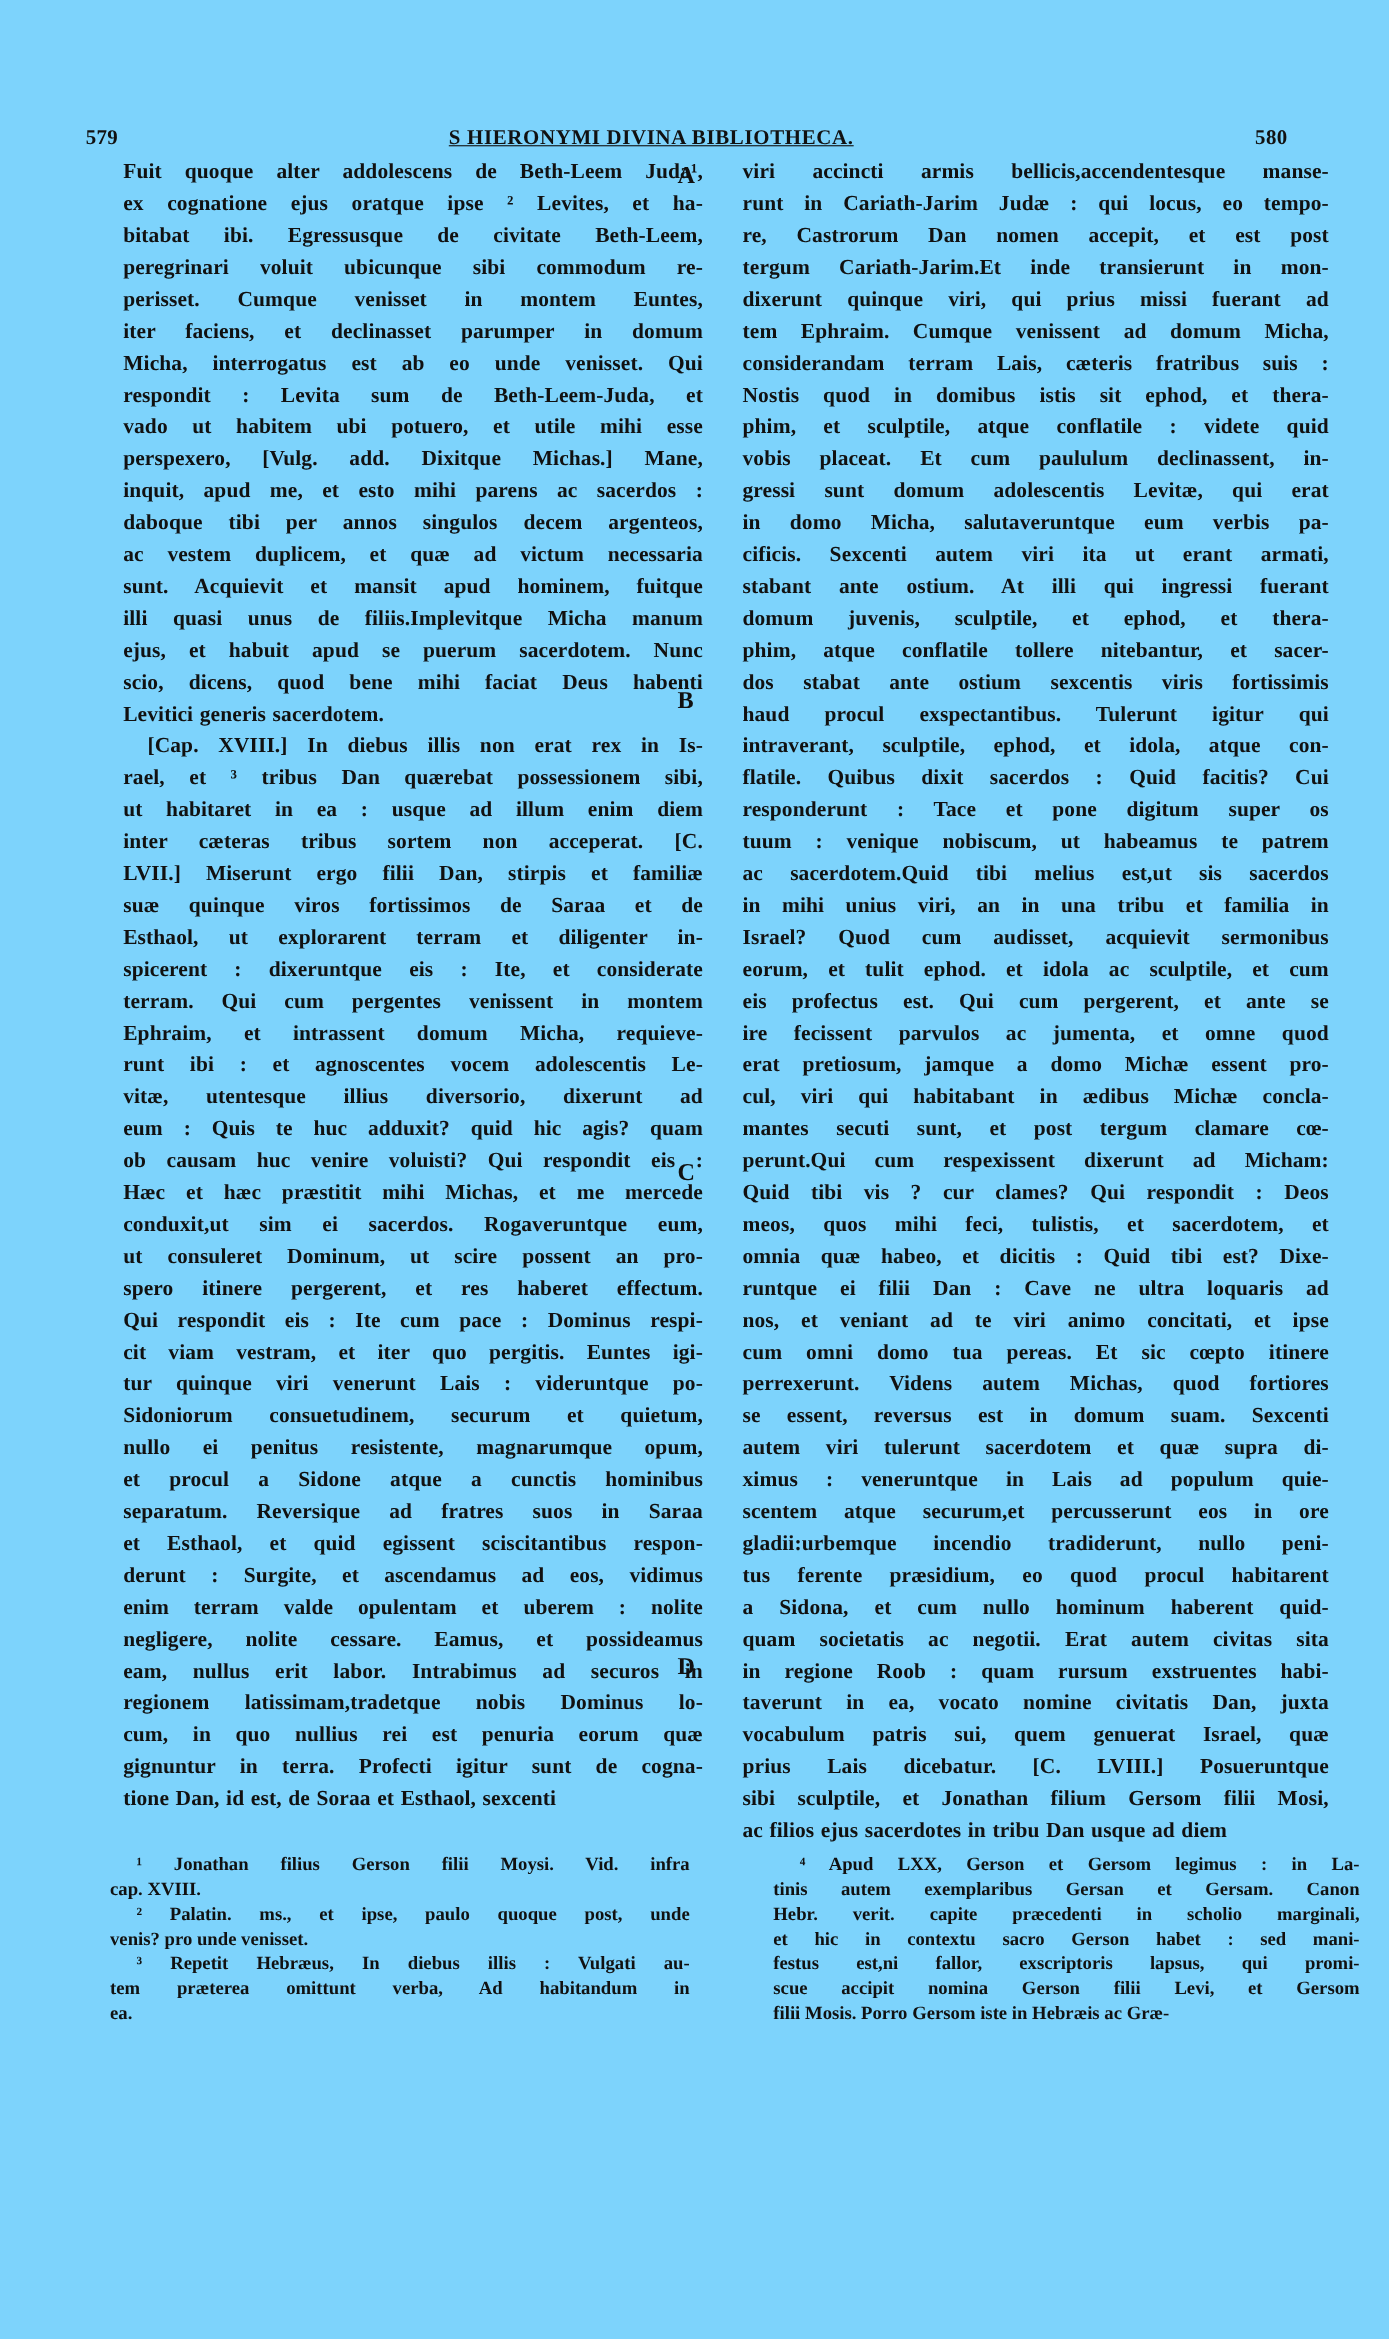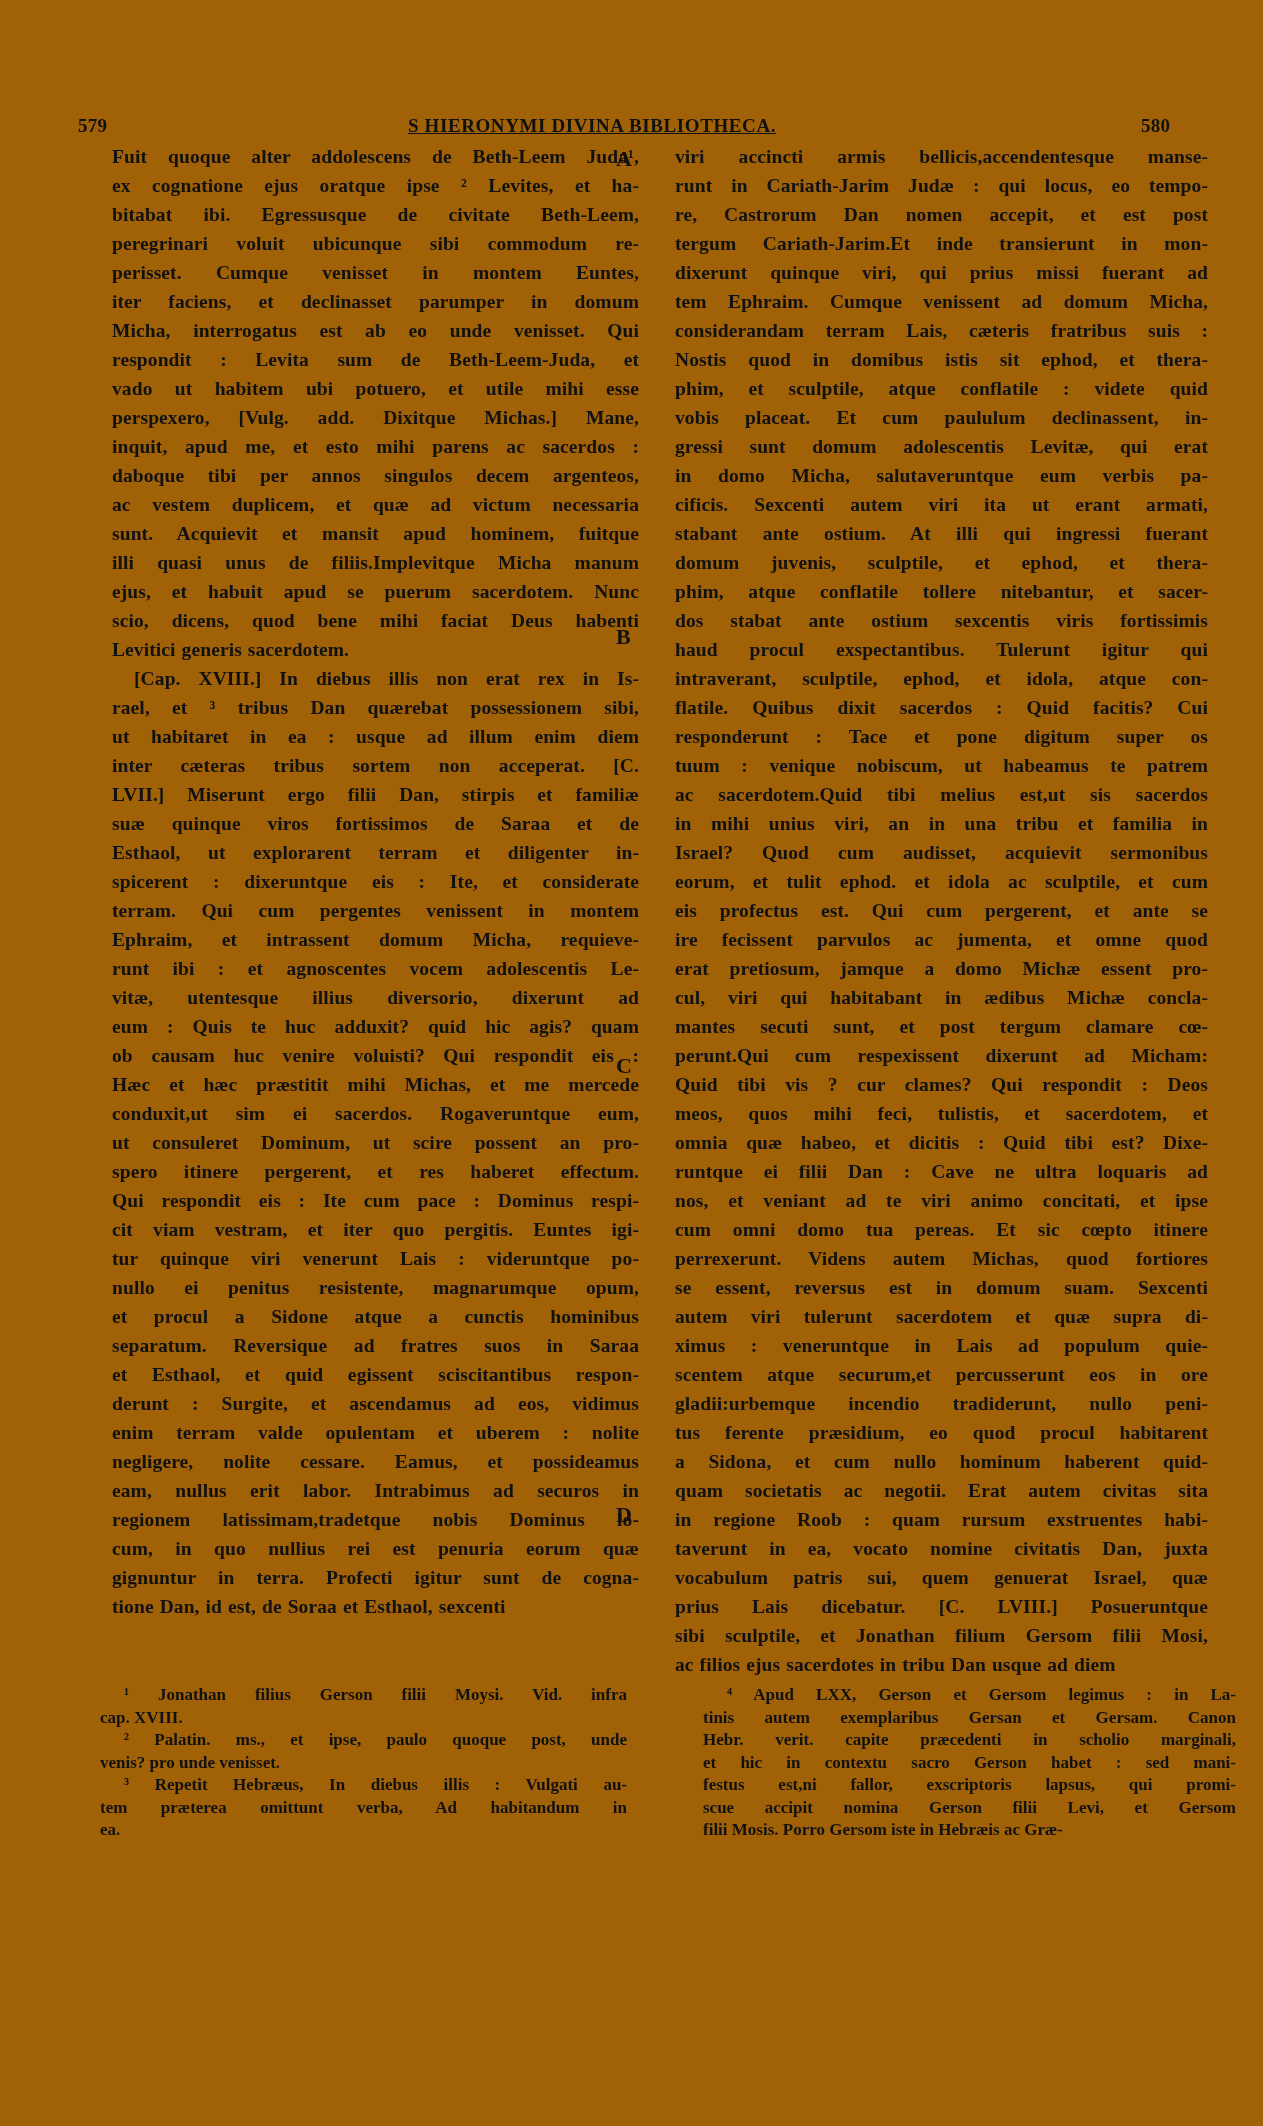--- a/index.html
+++ b/index.html
@@ -1,18 +1,18 @@
 <!DOCTYPE html>
 <html><head>
 <meta charset="utf-8">
 <style>
   html, body { margin:0; padding:0; background:#ffffff; }
   body { width:1263px; height:2126px; position:relative; overflow:hidden;
          font-family:"Liberation Serif","DejaVu Serif",serif; color:#111; }
-  .page { position:absolute; left:0; top:0; width:1263px; height:2126px; background:#a16207; }
+  .page { position:absolute; left:0; top:0; width:1263px; height:2126px; background:#7dd3fc; }
   .hdr { position:absolute; top:113px; font-weight:bold; font-size:19px; line-height:26px; letter-spacing:0.3px; }
   .hdr-left { left:78px; }
   .hdr-center { left:408px; width:400px; letter-spacing:0.6px;text-decoration:underline; }
   .hdr-right { left:1141px; }
   .col { position:absolute; top:142px;margin-left:30px; }
   .col-left { left:82px; width:527px; }
   .col-right { left:645px; width:533px; }
   .line { display:block; height:29px; line-height:29px; font-size:19.5px; font-weight:bold;
           text-align:justify; text-align-last:justify; white-space:nowrap; overflow:visible;
           letter-spacing:0.1px; word-spacing:1px; }
@@ -74,20 +74,21 @@
       <span class="line">vitæ, utentesque illius diversorio, dixerunt ad</span>
       <span class="line">eum : Quis te huc adduxit? quid hic agis? quam</span>
       <span class="line">ob causam huc venire voluisti? Qui respondit eis :</span>
       <span class="line">Hæc et hæc præstitit mihi Michas, et me mercede</span>
       <span class="line">conduxit,ut sim ei sacerdos. Rogaveruntque eum,</span>
       <span class="line">ut consuleret Dominum, ut scire possent an pro-</span>
       <span class="line">spero itinere pergerent, et res haberet effectum.</span>
       <span class="line">Qui respondit eis : Ite cum pace : Dominus respi-</span>
       <span class="line">cit viam vestram, et iter quo pergitis. Euntes igi-</span>
       <span class="line">tur quinque viri venerunt Lais : videruntque po-</span>
+      <span class="line">Sidoniorum consuetudinem, securum et quietum,</span>
       <span class="line">nullo ei penitus resistente, magnarumque opum,</span>
       <span class="line">et procul a Sidone atque a cunctis hominibus</span>
       <span class="line">separatum. Reversique ad fratres suos in Saraa</span>
       <span class="line">et Esthaol, et quid egissent sciscitantibus respon-</span>
       <span class="line">derunt : Surgite, et ascendamus ad eos, vidimus</span>
       <span class="line">enim terram valde opulentam et uberem : nolite</span>
       <span class="line">negligere, nolite cessare. Eamus, et possideamus</span>
       <span class="line">eam, nullus erit labor. Intrabimus ad securos in</span>
       <span class="line">regionem latissimam,tradetque nobis Dominus lo-</span>
       <span class="line">cum, in quo nullius rei est penuria eorum quæ</span>

